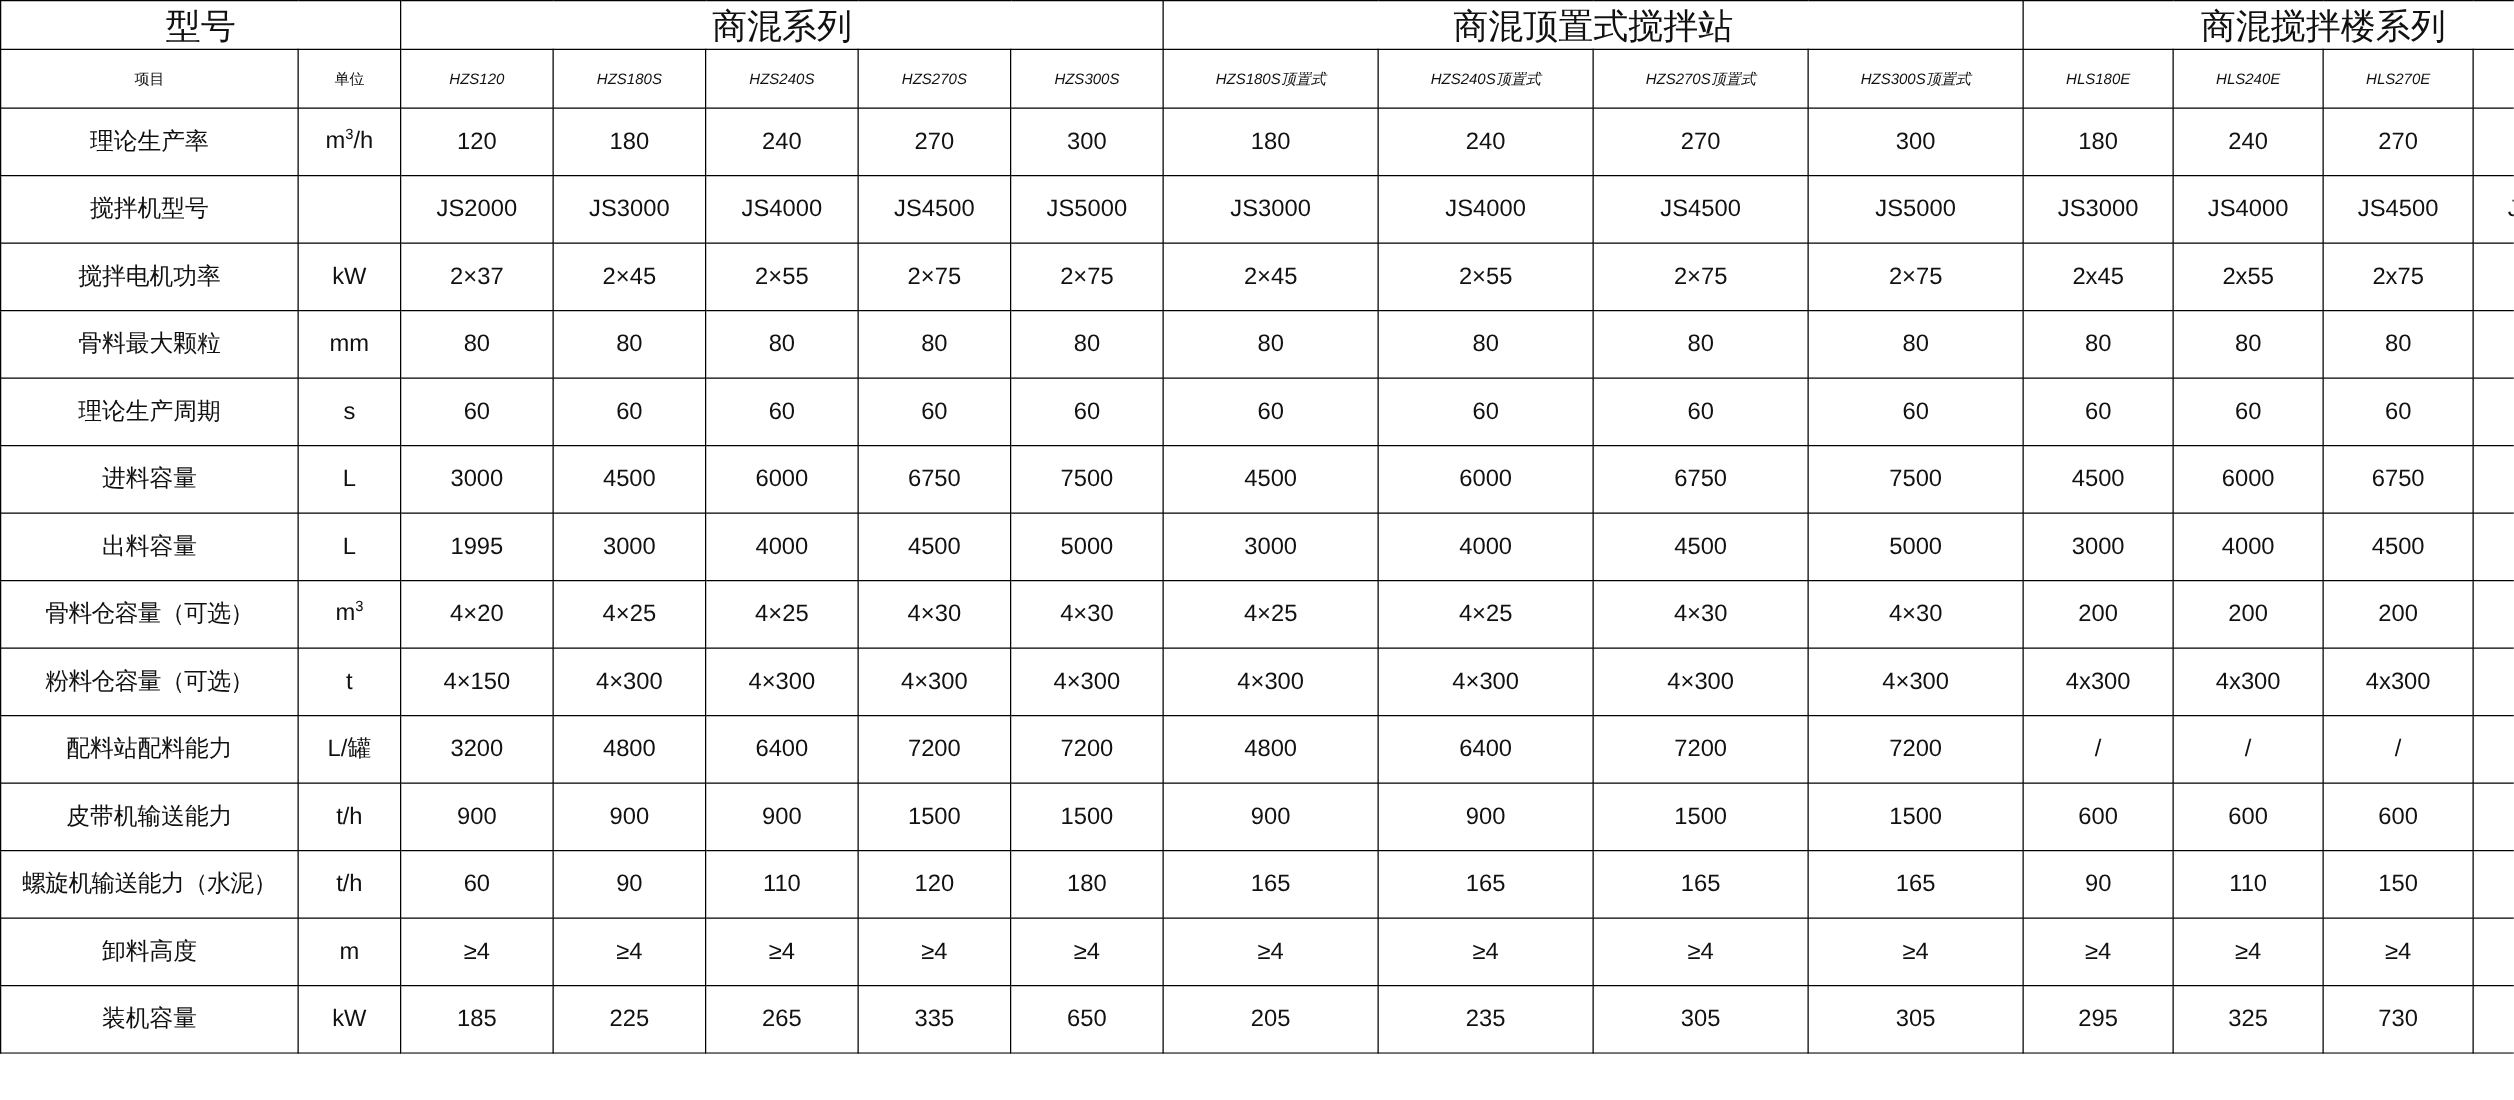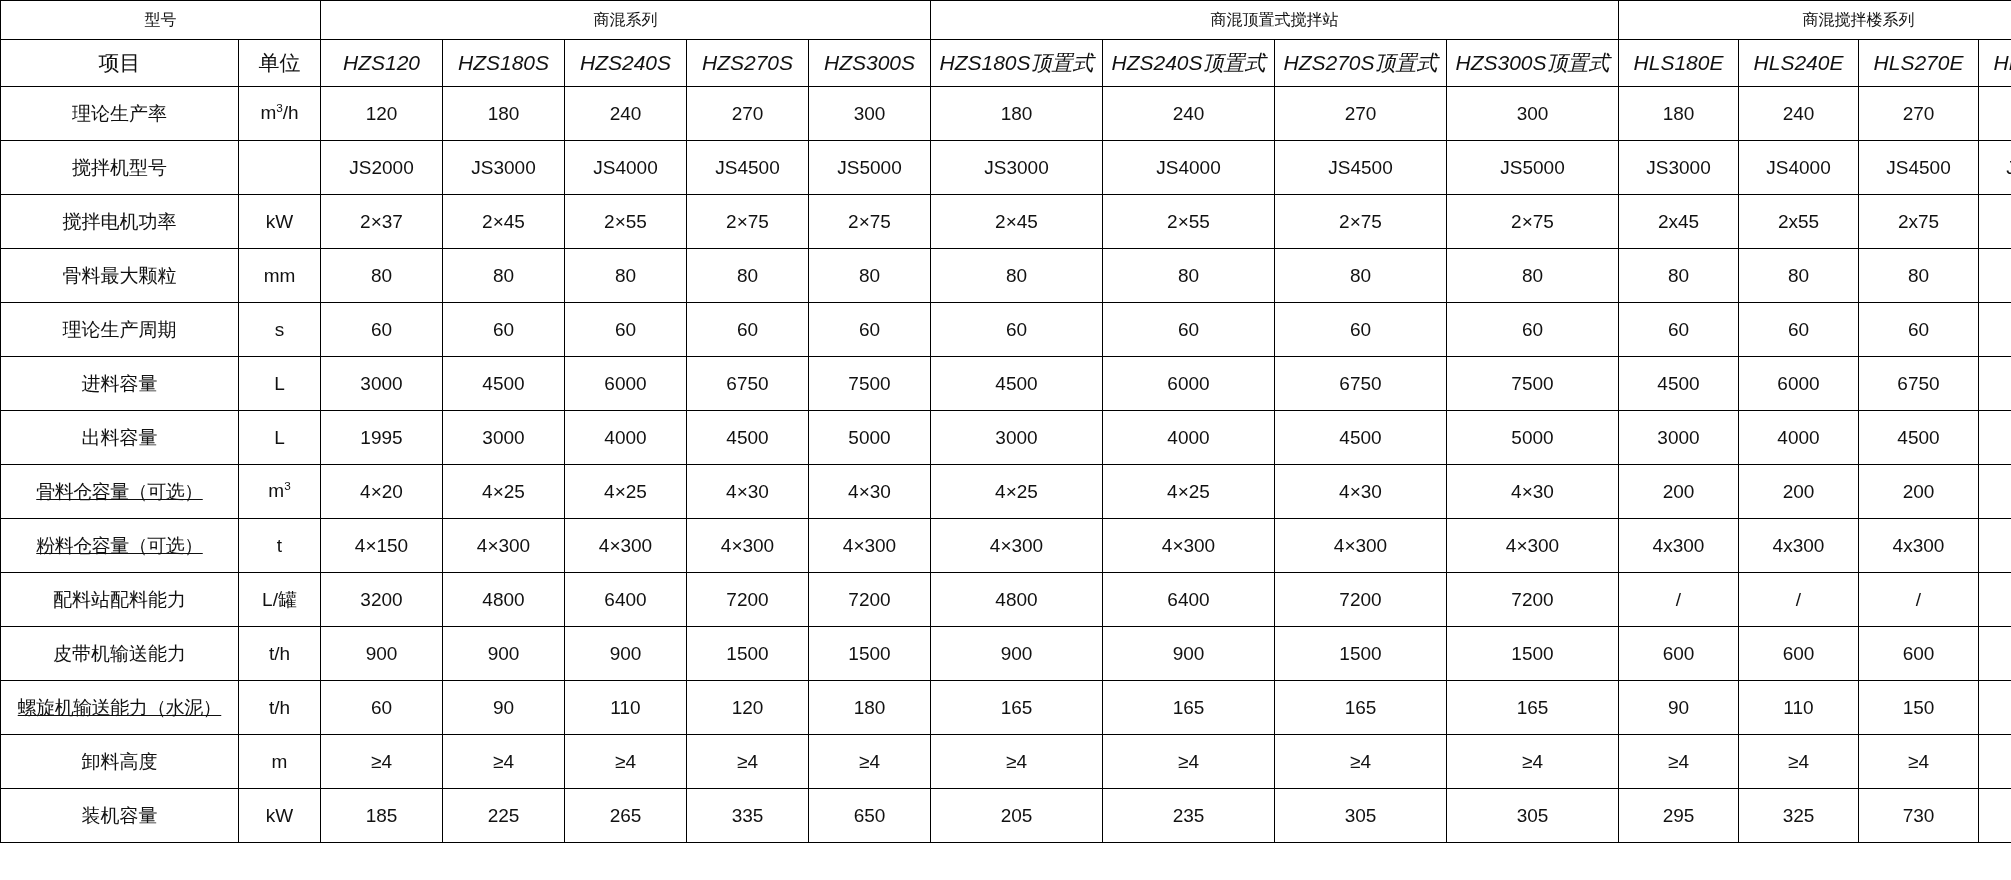--- a/index.html
+++ b/index.html
@@ -28,25 +28,25 @@
     font-weight: normal;
     font-size: 19px;
     padding: 0;
     height: 53px;
     line-height: 1.25;
     white-space: nowrap;
     overflow: hidden;
   }
   table.spec tr.group-row td {
     height: 38px;
-    font-size: 16px;
+    font-size: 28px;
   }
   table.spec tr.header-row td {
     height: 46px;
-    font-size: 21px;
+    font-size: 12px;
   }
   td.col-item {
     width: 238px;
     font-size: 19px;
   }
   td.col-unit {
     width: 82px;
     font-size: 18px;
   }
   td.data-cell {
@@ -56,21 +56,20 @@
     font-size: 19px;
     font-style: italic;
   }
   .sup {
     vertical-align: super;
     font-size: 0.62em;
   }
   .tight-label {
     font-size: 18px;
     letter-spacing: -0.5px;
-    text-decoration: underline;
   }
 </style>
 </head>
 <body>
 
 <div id="spec-table-wrap">
   <table class="spec">
     <colgroup id="spec-colgroup">
       <col class="col-item-c" style="width:238px">
       <col class="col-unit-c" style="width:82px">

